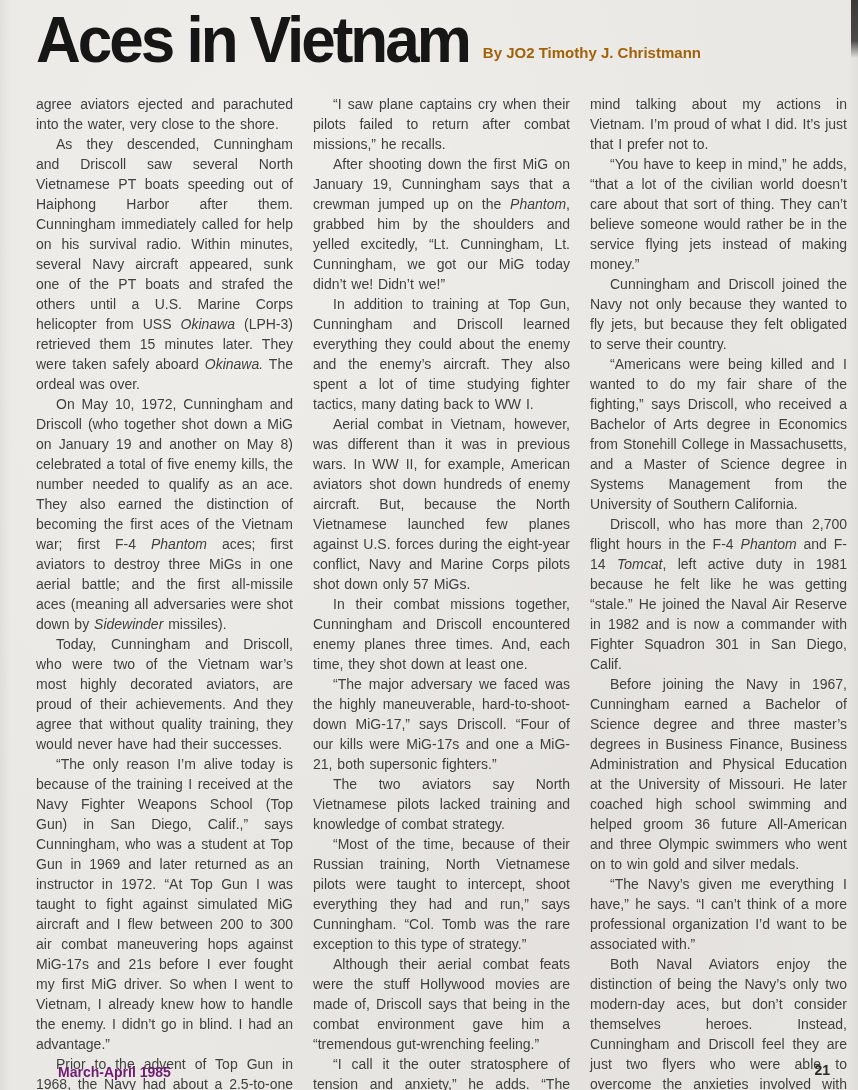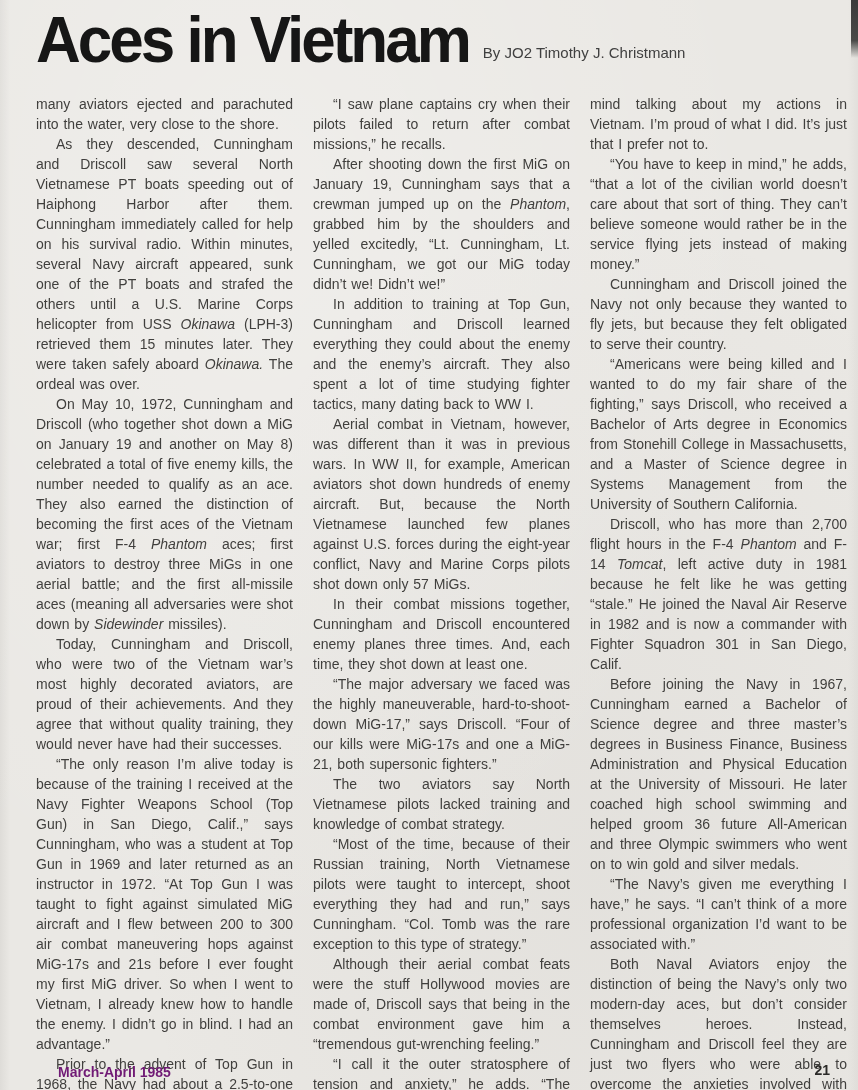--- a/index.html
+++ b/index.html
@@ -40,22 +40,22 @@
     font-size: 62px;
     font-weight: bold;
     letter-spacing: -3px;
     color: #161616;
     line-height: 1.0;
     transform: scaleY(1.05);
     transform-origin: left bottom;
   }
   .byline {
     font-size: 15px;
-    font-weight: normal;
-    color: #404040;
+    font-weight: bold;
+    color: #a16207;
     padding-bottom: 11px;
     letter-spacing: 0px;
   }
 
   .columns {
     position: absolute;
     left: 36px;
     top: 94px;
     width: 810px;
     display: flex;
@@ -99,21 +99,21 @@
 
 <div class="corner-mark"></div>
 
 <div class="header">
   <div class="title">Aces in Vietnam</div>
   <div class="byline">By JO2 Timothy J. Christmann</div>
 </div>
 
 <div class="columns">
     <div class="column">
-      <p class="no-indent">many aviators ejected and parachuted into the water, very close to the shore.</p>
+      <p class="no-indent">agree aviators ejected and parachuted into the water, very close to the shore.</p>
       <p>As they descended, Cunningham and Driscoll saw several North Vietnamese PT boats speeding out of Haiphong Harbor after them. Cunningham immediately called for help on his survival radio. Within minutes, several Navy aircraft appeared, sunk one of the PT boats and strafed the others until a U.S. Marine Corps helicopter from USS <i>Okinawa</i> (LPH-3) retrieved them 15 minutes later. They were taken safely aboard <i>Okinawa.</i> The ordeal was over.</p>
       <p>On May 10, 1972, Cunningham and Driscoll (who together shot down a MiG on January 19 and another on May 8) celebrated a total of five enemy kills, the number needed to qualify as an ace. They also earned the distinction of becoming the first aces of the Vietnam war; first F-4 <i>Phantom</i> aces; first aviators to destroy three MiGs in one aerial battle; and the first all-missile aces (meaning all adversaries were shot down by <i>Sidewinder</i> missiles).</p>
       <p>Today, Cunningham and Driscoll, who were two of the Vietnam war’s most highly decorated aviators, are proud of their achievements. And they agree that without quality training, they would never have had their successes.</p>
       <p>“The only reason I’m alive today is because of the training I received at the Navy Fighter Weapons School (Top Gun) in San Diego, Calif.,” says Cunningham, who was a student at Top Gun in 1969 and later returned as an instructor in 1972. “At Top Gun I was taught to fight against simulated MiG aircraft and I flew between 200 to 300 air combat maneuvering hops against MiG-17s and 21s before I ever fought my first MiG driver. So when I went to Vietnam, I already knew how to handle the enemy. I didn’t go in blind. I had an advantage.”</p>
       <p>Prior to the advent of Top Gun in 1968, the Navy had about a 2.5-to-one kill ratio over the North Vietnamese, according to Cunningham. “Once the fighter school was established, the Navy’s ratio soared to 12 to 1.”</p>
     </div>
     <div class="column">
       <p>“I saw plane captains cry when their pilots failed to return after combat missions,” he recalls.</p>
       <p>After shooting down the first MiG on January 19, Cunningham says that a crewman jumped up on the <i>Phantom</i>, grabbed him by the shoulders and yelled excitedly, “Lt. Cunningham, Lt. Cunningham, we got our MiG today didn’t we! Didn’t we!”</p>
       <p>In addition to training at Top Gun, Cunningham and Driscoll learned everything they could about the enemy and the enemy’s aircraft. They also spent a lot of time studying fighter tactics, many dating back to WW I.</p>

